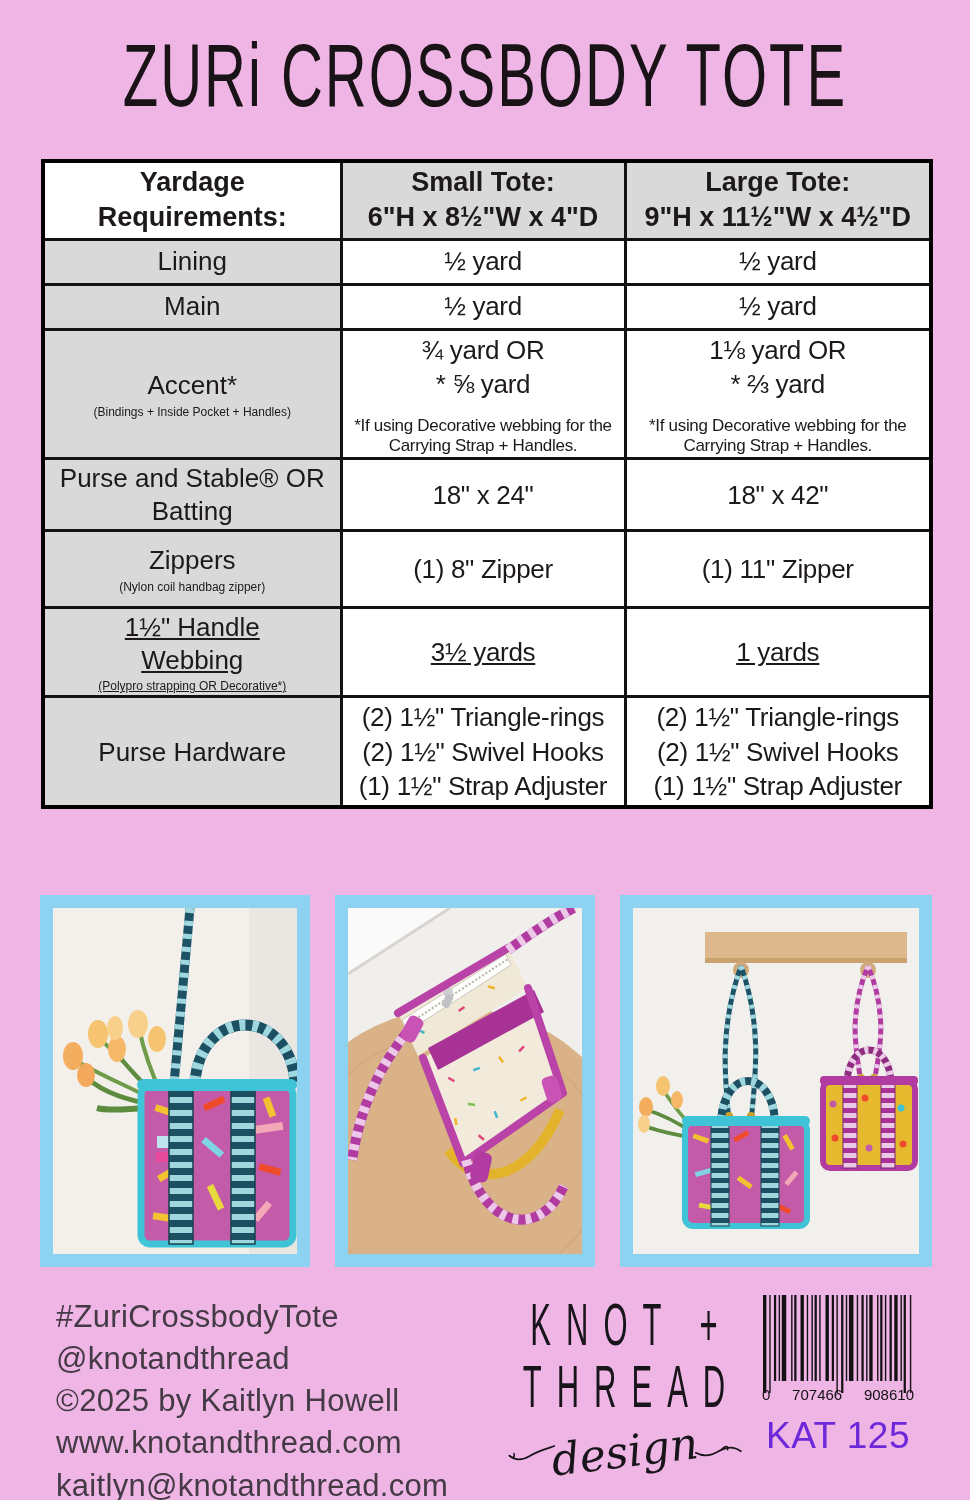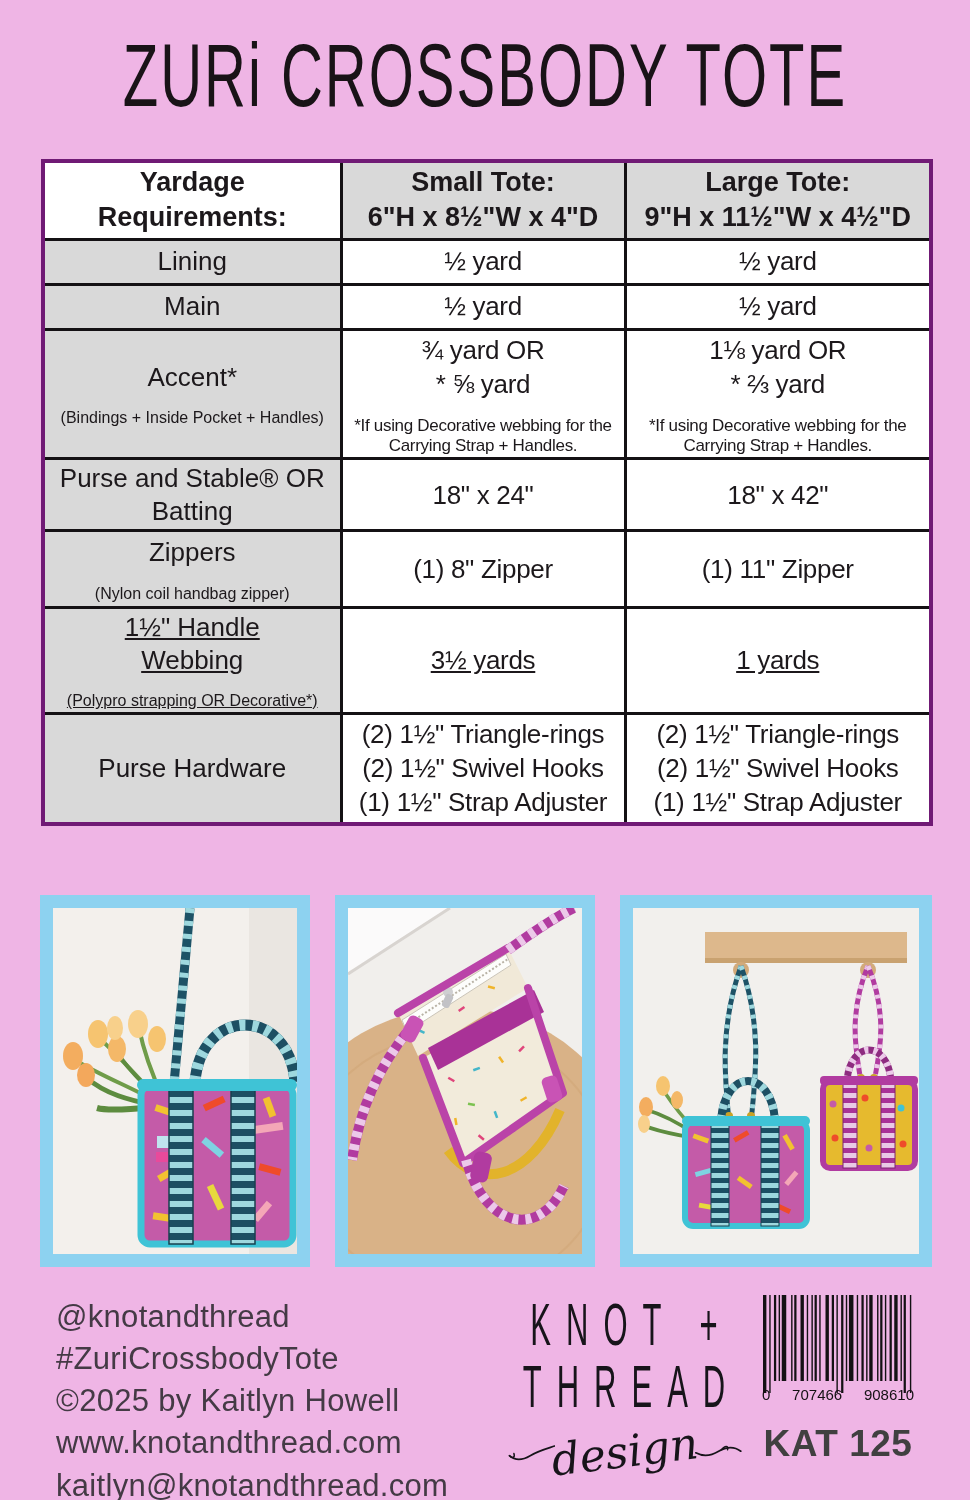--- a/index.html
+++ b/index.html
@@ -14,31 +14,31 @@
     position:absolute; top:22px; left:0; width:100%;
     text-align:center; font-size:58px; letter-spacing:2px; font-weight:400;
     color:#191317;
     transform:scaleY(1.55); transform-origin:center top;
     white-space:nowrap;
   }
   
   table.yardage{
     position:absolute; left:41px; top:159px; width:888px;
     border-collapse:collapse; table-layout:fixed;
-    border:4px solid #701a75; background:#fff;
+    border:4px solid #000000; background:#fff;
   }
   table.yardage th, table.yardage td{
     border:3px solid #141114; text-align:center; vertical-align:middle;
     padding:2px 8px; overflow:hidden;
   }
   table.yardage thead tr{height:78px;}
   th.head-label{background:#ffffff; font-size:27px; font-weight:bold; white-space:pre-line; line-height:1.3;}
   th.head-gray{background:var(--table-gray,#d9d9d9); font-size:27px; font-weight:bold; white-space:pre-line; line-height:1.3;}
   td.lbl{background:var(--table-gray,#d9d9d9); font-size:26px; white-space:pre-line; line-height:1.25;}
-  td.lbl .sub{font-size:16px; margin-top:16px; line-height:1.1;}
+  td.lbl .sub{font-size:12px; margin-top:4px; line-height:1.1;}
   td.val{font-size:26px; letter-spacing:-0.3px; background:#fff;}
   td.val .ln{line-height:1.32;}
   td.val .note{font-size:17px; line-height:1.15; margin-top:15px;}
   tbody tr:nth-child(1){height:45px;}
   tbody tr:nth-child(2){height:45px;}
   tbody tr:nth-child(3){height:128px;}
   tbody tr:nth-child(4){height:71px;}
   tbody tr:nth-child(5){height:77px;}
   tbody tr:nth-child(6){height:75px;text-decoration:underline;}
   tbody tr:nth-child(7){height:93px;}
@@ -67,21 +67,21 @@
   .design-row{display:flex; align-items:center; justify-content:center; margin-top:14px;}
   .design-word{
     font-family:"DejaVu Serif",serif; font-style:italic; font-size:44px;
     transform:rotate(-7deg); margin:0 -4px; color:#17141a;
   }
   .barcode{position:absolute; left:760px; top:1293px; width:156px; text-align:center;}
   .bc-digits{
     display:flex; justify-content:space-between; font-size:15px;
     margin-top:-15px; padding:0 2px; color:#141114;
   }
-  .bc-code{font-size:37px; font-weight:bold; letter-spacing:.5px; margin-top:20px; color:#404040;}
+  .bc-code{font-size:37px; font-weight:normal; letter-spacing:.5px; margin-top:12px; color:#6d28d9;}
 </style>
 </head>
 <body>
 
 <div class="page">
 
   <div class="title">ZURi CROSSBODY TOTE</div>
 
   <table class="yardage">
     <colgroup>
@@ -341,22 +341,22 @@
         <rect x="210" y="174" width="14" height="86" fill="url(#ms3)" stroke="#7c2470" stroke-width="1"></rect>
         <rect x="248" y="174" width="14" height="86" fill="url(#ms3)" stroke="#7c2470" stroke-width="1"></rect>
         <path d="M214 172 C218 132 254 132 258 172" fill="none" stroke="#8e2c80" stroke-width="7"></path>
         <path d="M214 172 C218 132 254 132 258 172" fill="none" stroke="#ecc9e9" stroke-width="7" stroke-dasharray="4 5"></path>
         <rect x="187" y="168" width="98" height="9" rx="4" fill="#b13ba0"></rect>
       </g>
     </svg>
   </figure>
 
   <div class="social">
+    <div>#ZuriCrossbodyTote</div>
     <div>@knotandthread</div>
-    <div>#ZuriCrossbodyTote</div>
     <div>©2025 by Kaitlyn Howell</div>
     <div>www.knotandthread.com</div>
     <div>kaitlyn@knotandthread.com</div>
   </div>
 
   <div class="logo">
     <span class="logo-l">KNOT +</span>
     <span class="logo-l logo-l2">THREAD</span>
     <div class="design-row">
       <svg width="64" height="34" viewBox="0 0 64 34">

